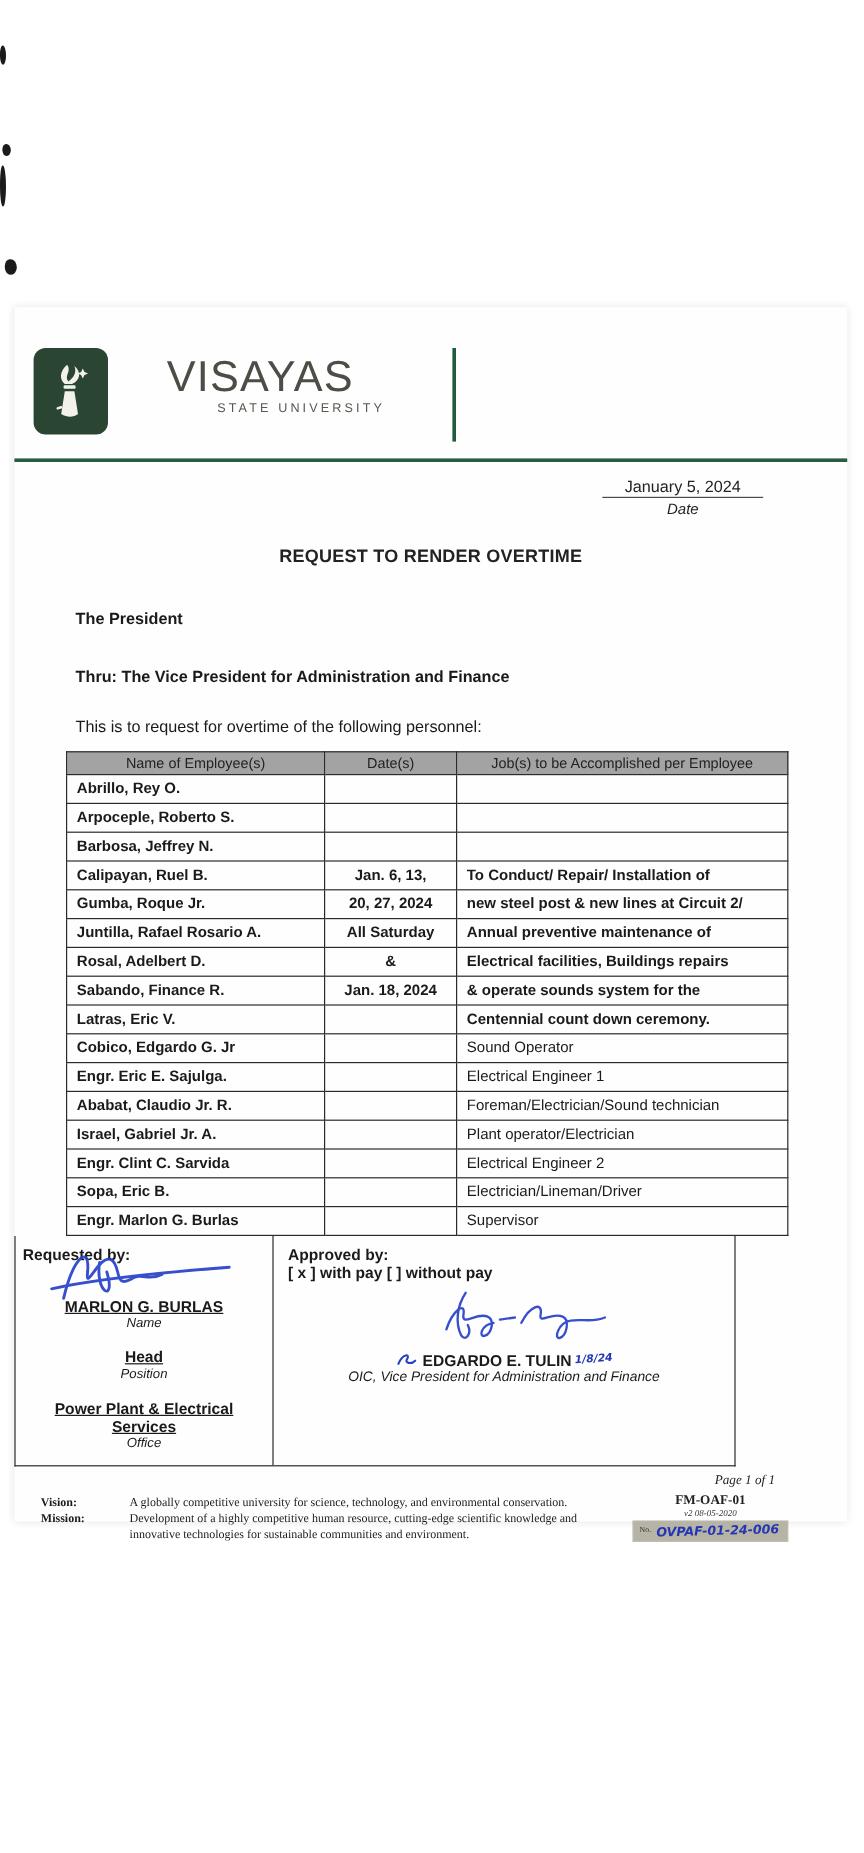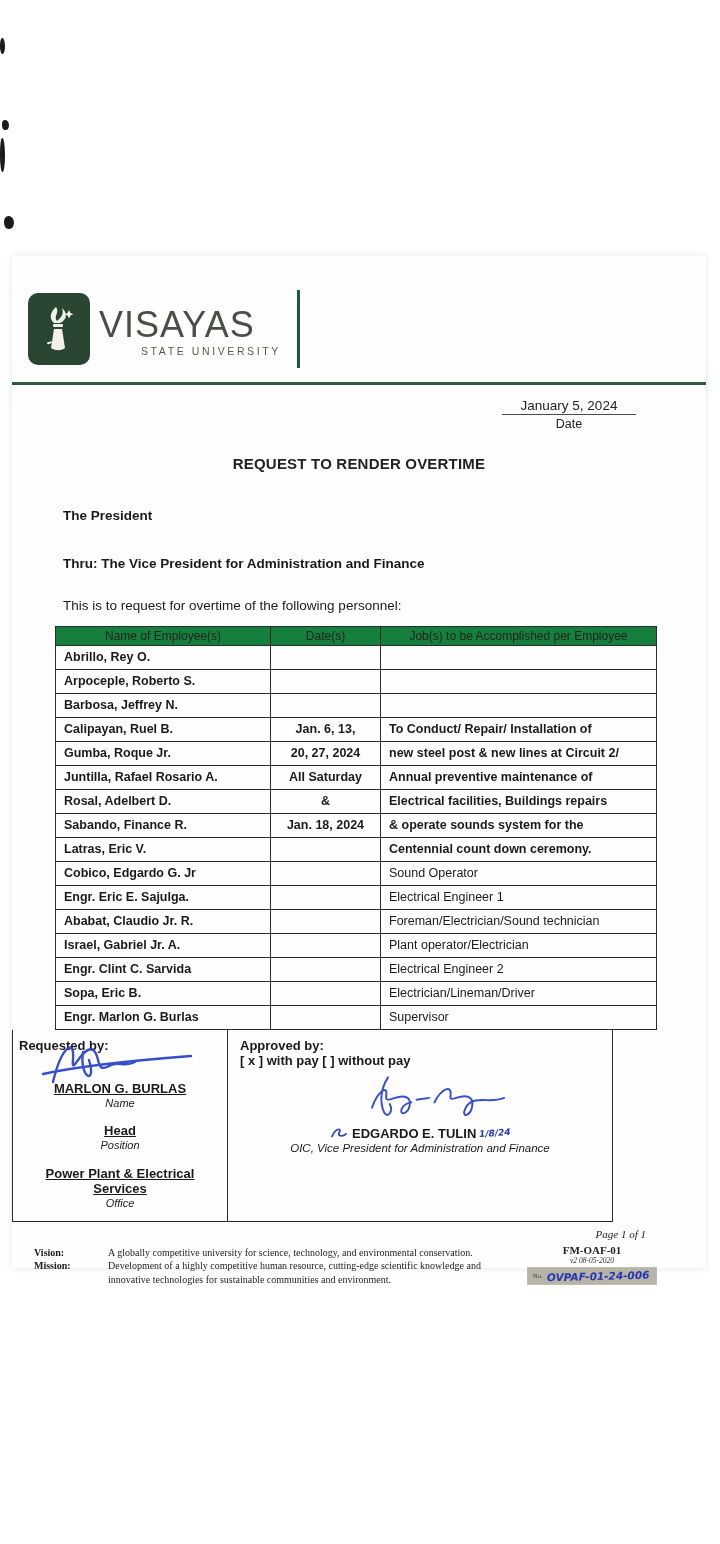--- a/index.html
+++ b/index.html
@@ -5,46 +5,46 @@
   html,body { margin:0; padding:0; }
   body {
     width:720px; height:1544px; background:#ffffff; position:relative;
     font-family:"Liberation Sans", sans-serif; color:#1a1a1a; overflow:hidden;
   }
   .page {
     position:absolute; left:12px; top:256px; width:694px; height:1012px;
     background:#fefefe; box-shadow:0 0 7px rgba(0,0,0,0.10);
   }
   
-  .letterhead { display:flex; align-items:center; padding:34px 0 0 16px; }
+  .letterhead { display:flex; align-items:flex-start; padding:34px 0 0 16px;gap:40px; }
   .logo-box {
     width:62px; height:72px; background:#2a4633; border-radius:10px;
     display:flex; align-items:center; justify-content:center; flex:0 0 auto;
   }
   .wordmark { margin-left:9px; margin-top:6px; }
   .wordmark-main { font-size:36px; letter-spacing:1px; color:#4b4e45; line-height:1; }
   .wordmark-sub { font-size:10.5px; letter-spacing:2.6px; color:#565a50; margin-top:2px; padding-left:42px; }
   .vdivider { width:3px; background:#1e5b3c; height:78px; margin:0 15px 0 16px; flex:0 0 auto; }
   .office-title {
     font-size:19px; font-weight:bold; color:#1e5b3c; line-height:1.33;
     width:310px; padding-top:1px; letter-spacing:0.2px;
   }
   .hr-green { height:2.5px; background:#2a5c40; margin-top:14px; }
   
   .date-block { margin-top:13px; display:flex; flex-direction:column; align-items:flex-end; padding-right:70px; }
   .date-line { border-bottom:1.5px solid #4a4a4a; width:134px; text-align:center; font-size:13.5px; padding-bottom:1px; color:#222; }
-  .date-label { font-size:12.5px; margin-top:2px; width:134px; text-align:center; color:#222; }
+  .date-label { font-size:12.5px; margin-top:2px; width:134px; text-align:center; color:#222;font-style:italic; }
   
   .doc-title { text-align:center; font-weight:bold; font-size:15px; margin-top:24px; letter-spacing:0.2px; color:#222; }
   .addressee { margin:36px 0 0 51px; font-weight:bold; font-size:13.5px; }
   .thru { margin:33px 0 0 51px; font-weight:bold; font-size:13.5px; }
   .intro { margin:27px 0 0 51px; font-size:13.5px; }
   
   table.ot { border-collapse:collapse; margin:13px 0 0 43px; width:601px; table-layout:fixed; }
-  .ot th { background:#15803d; border:1px solid #2b2b2b; font-weight:400; font-size:12px; color:#222; padding:2px 4px; }
+  .ot th { background:#a3a3a3; border:1px solid #2b2b2b; font-weight:400; font-size:12px; color:#222; padding:2px 4px; }
   .ot td { border:1px solid #2b2b2b; font-size:12.5px; padding:3px 8px; height:17px; overflow:hidden; white-space:nowrap; }
   .c-name { font-weight:bold; }
   .c-date { font-weight:bold; text-align:center; }
   .c-job  { font-weight:bold; }
   .c-job.normal { font-weight:400; }
   
   .signoff { display:flex; width:601px; border:1px solid #2b2b2b; border-top:none; box-sizing:border-box; }
   .sign-left { width:215px; border-right:1px solid #2b2b2b; padding:8px 6px 12px; position:relative; box-sizing:border-box; }
   .sign-right { flex:1; padding:8px 12px 10px; position:relative; }
   .sign-label { font-weight:bold; font-size:13px; }

